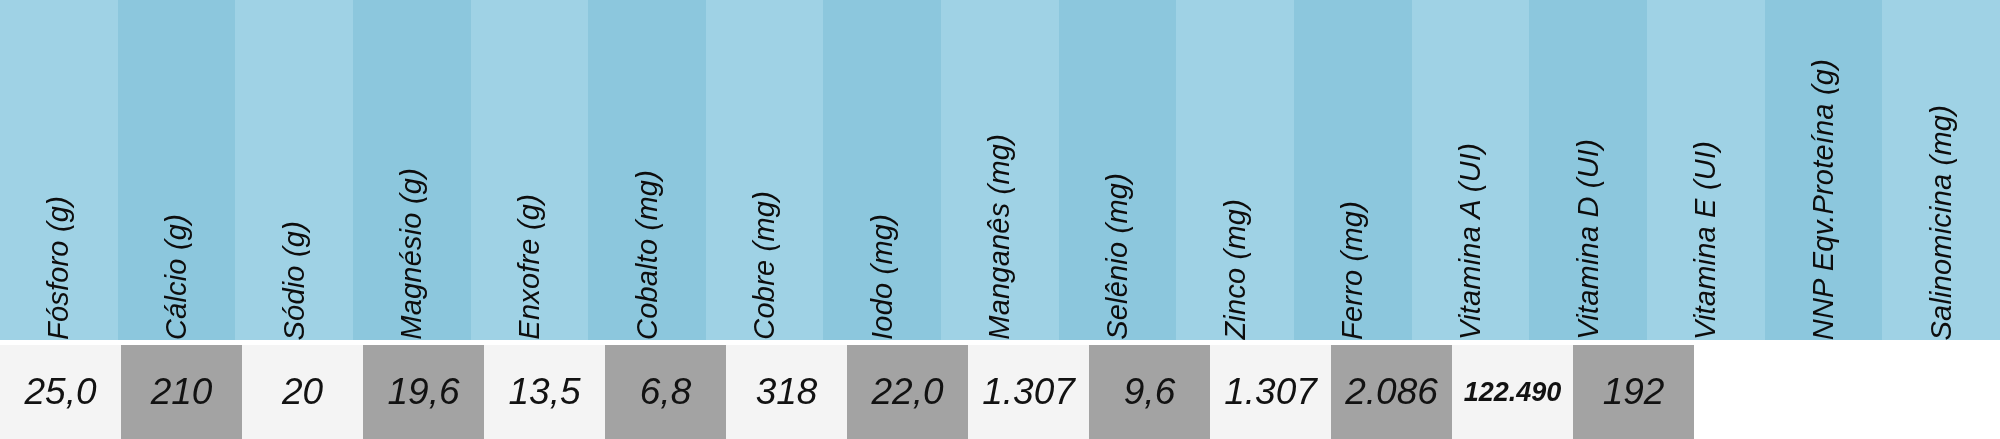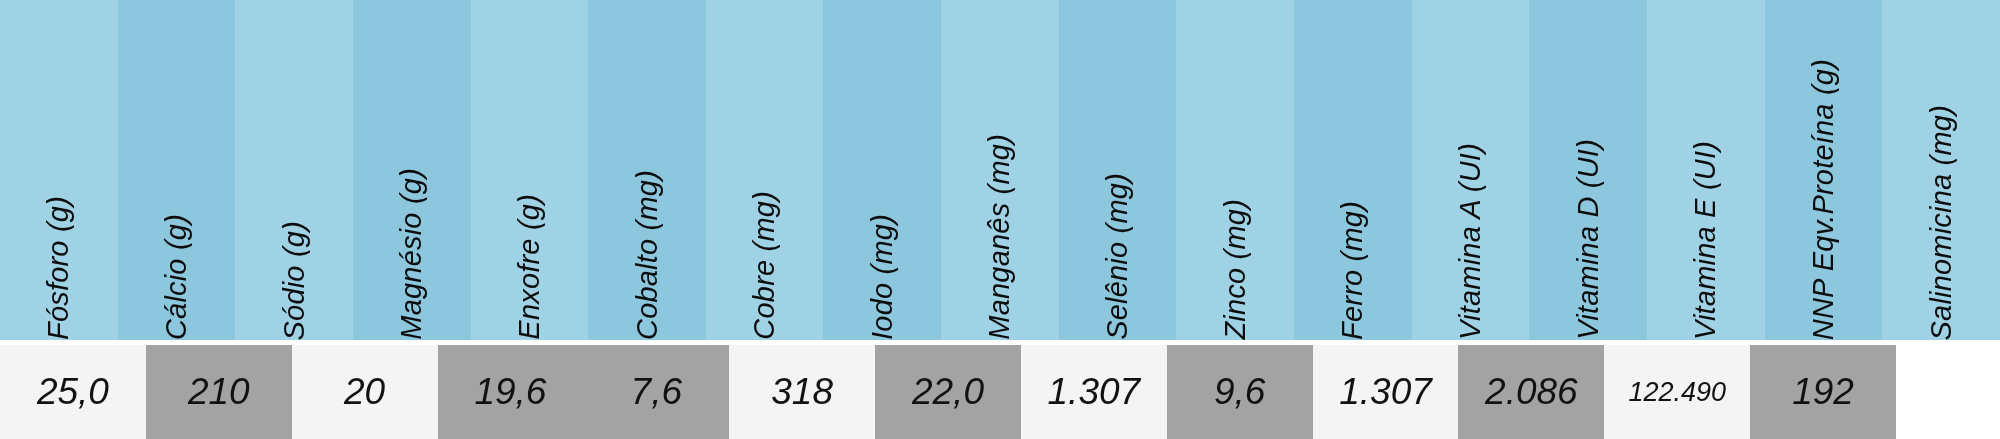--- a/index.html
+++ b/index.html
@@ -58,36 +58,36 @@
   .row-gap {
     height: 5px;
     background: #ffffff;
     width: 2000px;
   }
 
   
   .data-row {
     display: flex;
     height: 94px;
-    width: 1896px;
+    width: 1694px;
   }
   .data-cell {
     flex: 1 1 0;
     display: flex;
     align-items: center;
     justify-content: center;
     font-style: italic;
     font-size: 37px;
     color: #121212;
     overflow: hidden;
     font-family: "Liberation Sans", sans-serif;
   }
   .data-cell.shade-a { background: #f4f4f4; }
   .data-cell.shade-b { background: #a3a3a3; }
-  .data-cell.small-value { font-size: 27px; }
+  .data-cell.small-value { font-size: 27px; font-weight: bold; }
 </style>
 </head>
 <body>
 
 <div id="nutrient-table">
 
   <div class="header-row">
       <div class="header-cell shade-a">
         <span class="header-label">Fósforo (g)</span>
       </div>
@@ -141,21 +141,22 @@
       </div>
     </div>
 
   <div class="row-gap"></div>
 
   <div class="data-row">
       <div class="data-cell shade-a">25,0</div>
       <div class="data-cell shade-b">210</div>
       <div class="data-cell shade-a">20</div>
       <div class="data-cell shade-b">19,6</div>
-      <div class="data-cell shade-b">7,6</div>
+      <div class="data-cell shade-a">13,5</div>
+      <div class="data-cell shade-b">6,8</div>
       <div class="data-cell shade-a">318</div>
       <div class="data-cell shade-b">22,0</div>
       <div class="data-cell shade-a">1.307</div>
       <div class="data-cell shade-b">9,6</div>
       <div class="data-cell shade-a">1.307</div>
       <div class="data-cell shade-b">2.086</div>
       <div class="data-cell shade-a small-value">122.490</div>
       <div class="data-cell shade-b">192</div>
     </div>
 

